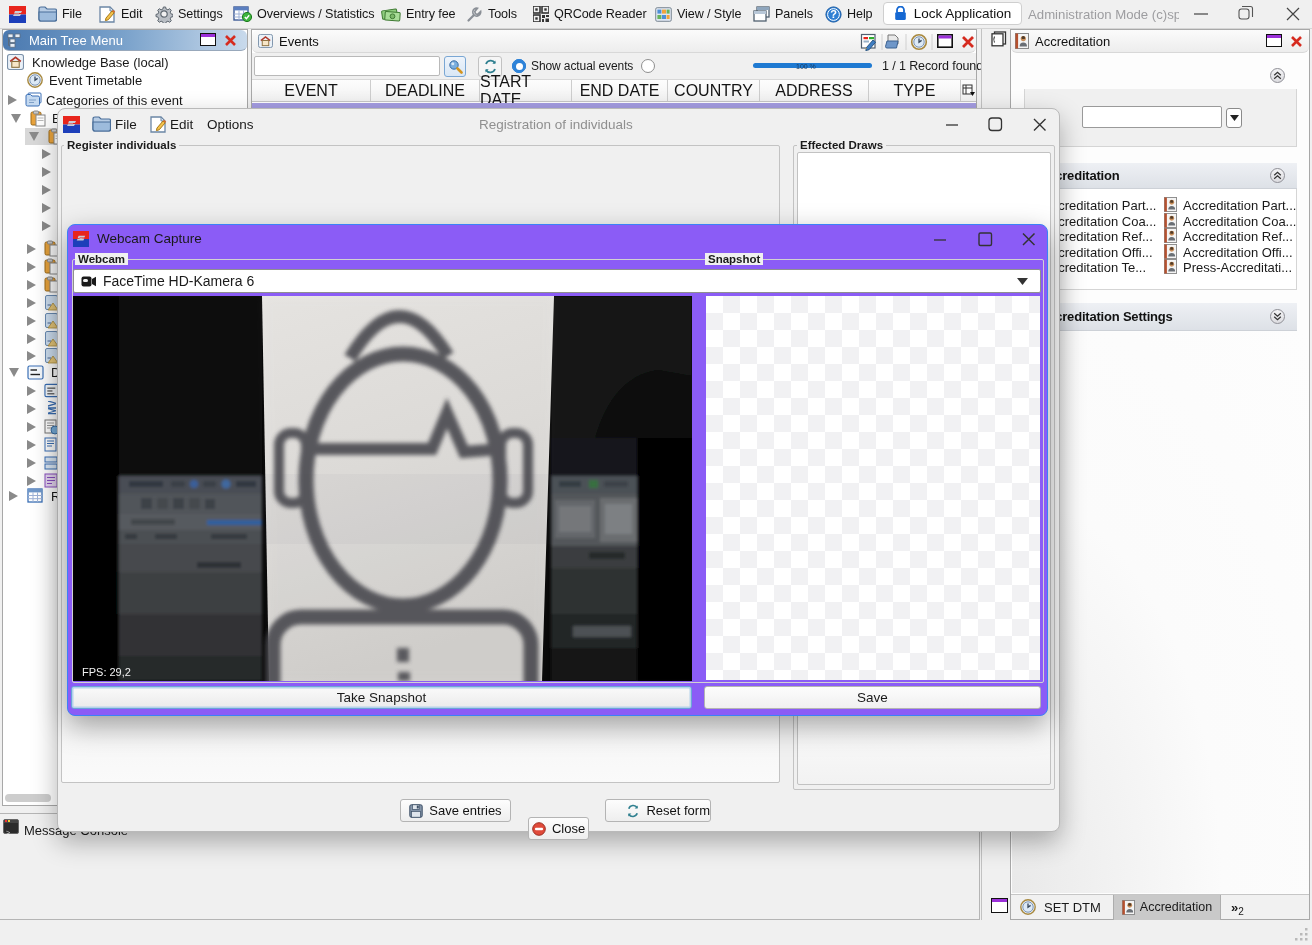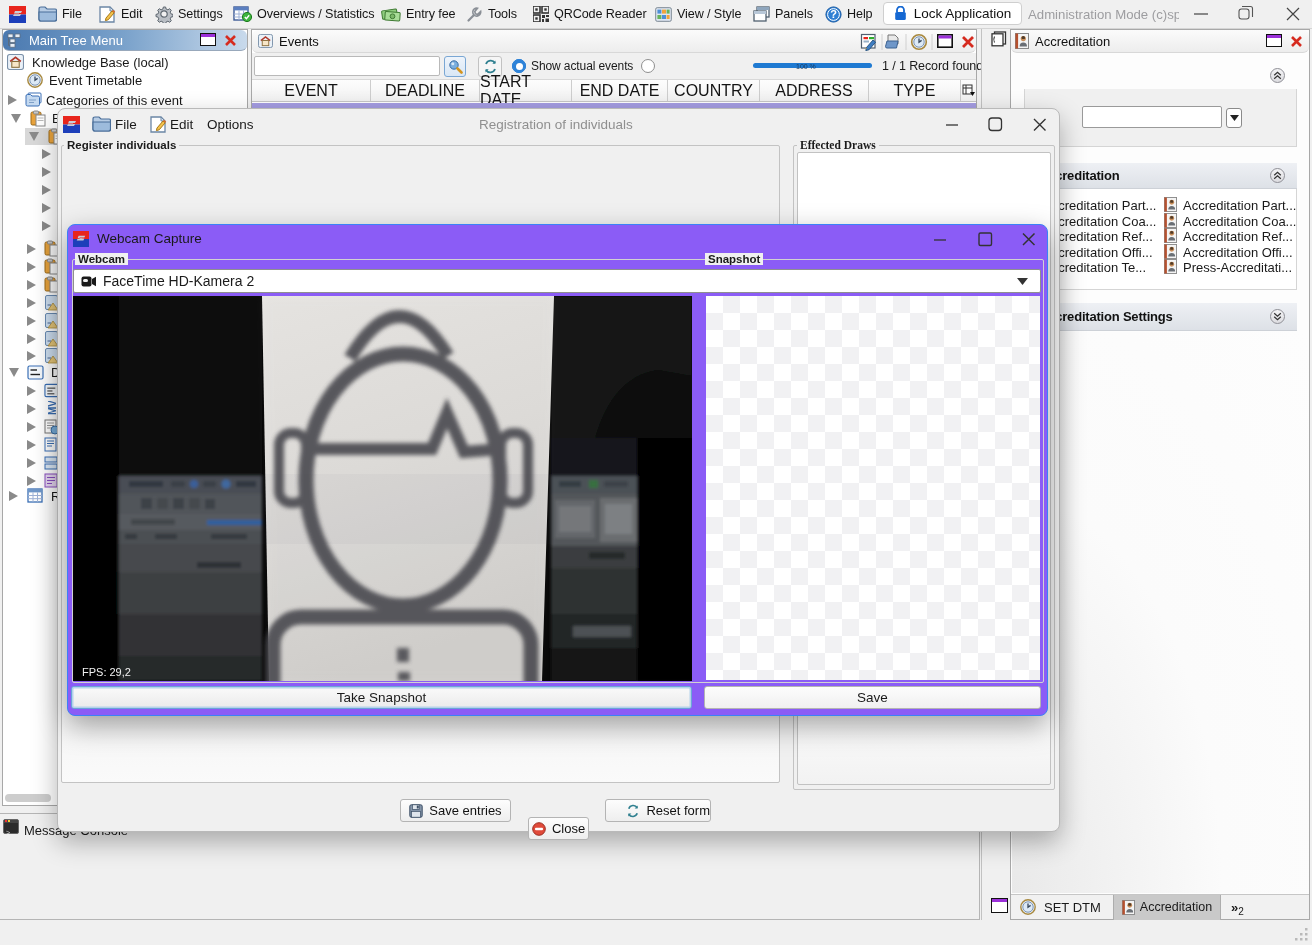--- a/index.html
+++ b/index.html
@@ -599,21 +599,21 @@
   <span class="abs" style="left:112px;top:8px;font-size:13.5px;">Edit</span>
   <span class="abs" style="left:149px;top:8px;font-size:13.5px;">Options</span>
   <span class="abs" style="left:421px;top:8px;font-size:13.5px;color:#8f8f8f;">Registration of individuals</span>
   <svg class="abs" style="left:860px;top:2px;" width="135" height="26">
         <line x1="28" y1="14" x2="40" y2="14" stroke="#333" stroke-width="1.3"></line>
         <rect x="71" y="7" width="12.5" height="12.5" rx="3" fill="none" stroke="#333" stroke-width="1.3"></rect>
         <path d="M116 8 l11.5 11.5 M127.5 8 l-11.5 11.5" stroke="#333" stroke-width="1.4"></path>
       </svg>
   <span class="grouplab" style="left:6px;top:30px;">Register individuals</span>
   <div class="gbox" style="left:3px;top:36px;width:719px;height:638px;background:linear-gradient(#f0f0f0 80%,#fafafa);"></div>
-  <span class="grouplab" style="left:739px;top:30px;font-family:Liberation Serif, serif;">Effected Draws</span>
+  <span class="grouplab" style="left:739px;top:30px;">Effected Draws</span>
   <div class="gbox" style="left:735px;top:36px;width:262px;height:645px;"></div>
   <div class="abs" style="left:739px;top:43px;width:254px;height:633px;background:linear-gradient(#fff 85%,#f2f2f2);border:1px solid #c2c2c2;border-radius:2px;"></div>
   <div class="btn" style="left:342px;top:690px;width:111px;height:23px;">
         <svg width="14" height="14" viewBox="0 0 14 14">
           <rect x="0.8" y="0.8" width="12.4" height="12.4" rx="1.5" fill="#8494a8" stroke="#3c4f66"></rect>
           <rect x="3.4" y="0.8" width="7.2" height="4.6" fill="#dfe5ec" stroke="#3c4f66" stroke-width=".7"></rect>
           <rect x="2.6" y="7.4" width="8.8" height="5.8" fill="#dfe5ec" stroke="#3c4f66" stroke-width=".7"></rect>
           <rect x="7.8" y="1.5" width="2" height="3" fill="#3c4f66"></rect>
         </svg>
         <span>Save entries</span>
@@ -649,21 +649,21 @@
       </svg>
   <span class="grouplab" style="left:7px;top:28px;">Webcam</span>
   <div class="gbox" style="left:4px;top:34px;width:972px;height:424px;border-color:#d2d2d2;"></div>
   <span class="grouplab" style="left:637px;top:28px;">Snapshot</span>
   <div class="abs" style="left:5px;top:44px;width:968px;height:24px;background:#fff;border:1px solid #8f8f8f;border-radius:2px;display:flex;align-items:center;">
     <svg style="margin-left:7px;" width="16" height="11" viewBox="0 0 16 11">
           <rect x="0.5" y="0.5" width="10" height="10" rx="2" fill="#1a1a1a"></rect>
           <rect x="2" y="3" width="5" height="3" rx="1.5" fill="#f0f0f0"></rect>
           <path d="M11 3 l4-2.2 v9.4 l-4-2.2z" fill="#1a1a1a"></path>
         </svg>
-    <span style="margin-left:6px;font-size:14px;">FaceTime HD-Kamera 2</span>
+    <span style="margin-left:6px;font-size:14px;">FaceTime HD-Kamera 6</span>
     <svg style="position:absolute;right:12px;" width="11" height="7">
           <path d="M0 0 h11 l-5.5 7z" fill="#333"></path>
         </svg>
   </div>
 
   <svg class="abs" style="left:5px;top:71px;" width="619" height="385" viewBox="0 0 619 385">
     <rect width="619" height="385" fill="#070707"></rect>
     <g filter="url(#blur1)">
     <rect x="0" y="0" width="46" height="385" fill="#050505"></rect>
     <rect x="46" y="0" width="143" height="180" fill="#0e0d0c"></rect>

